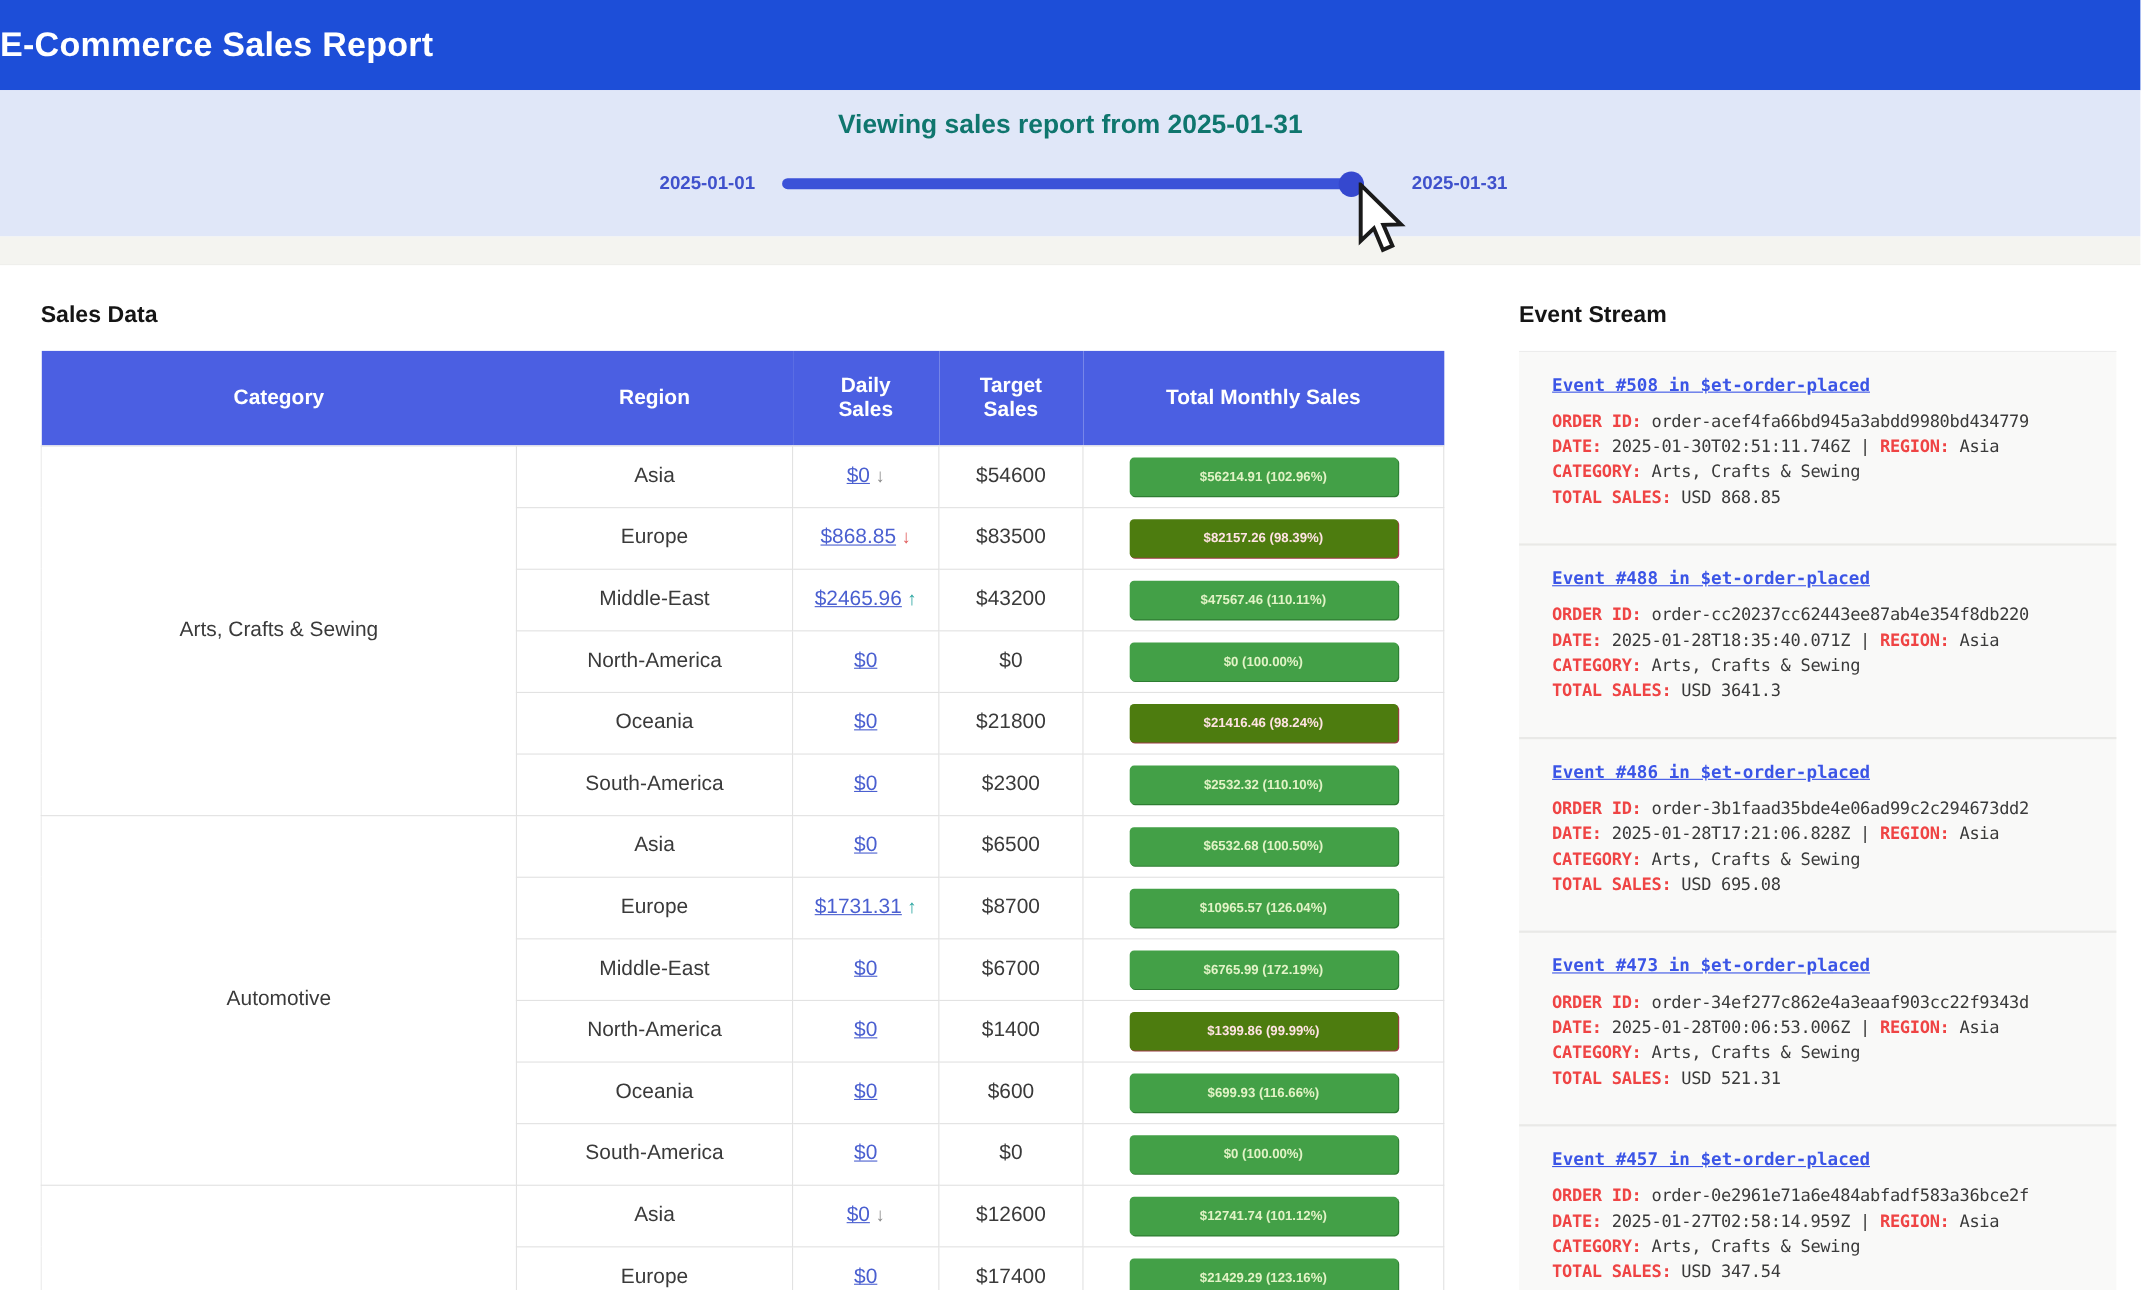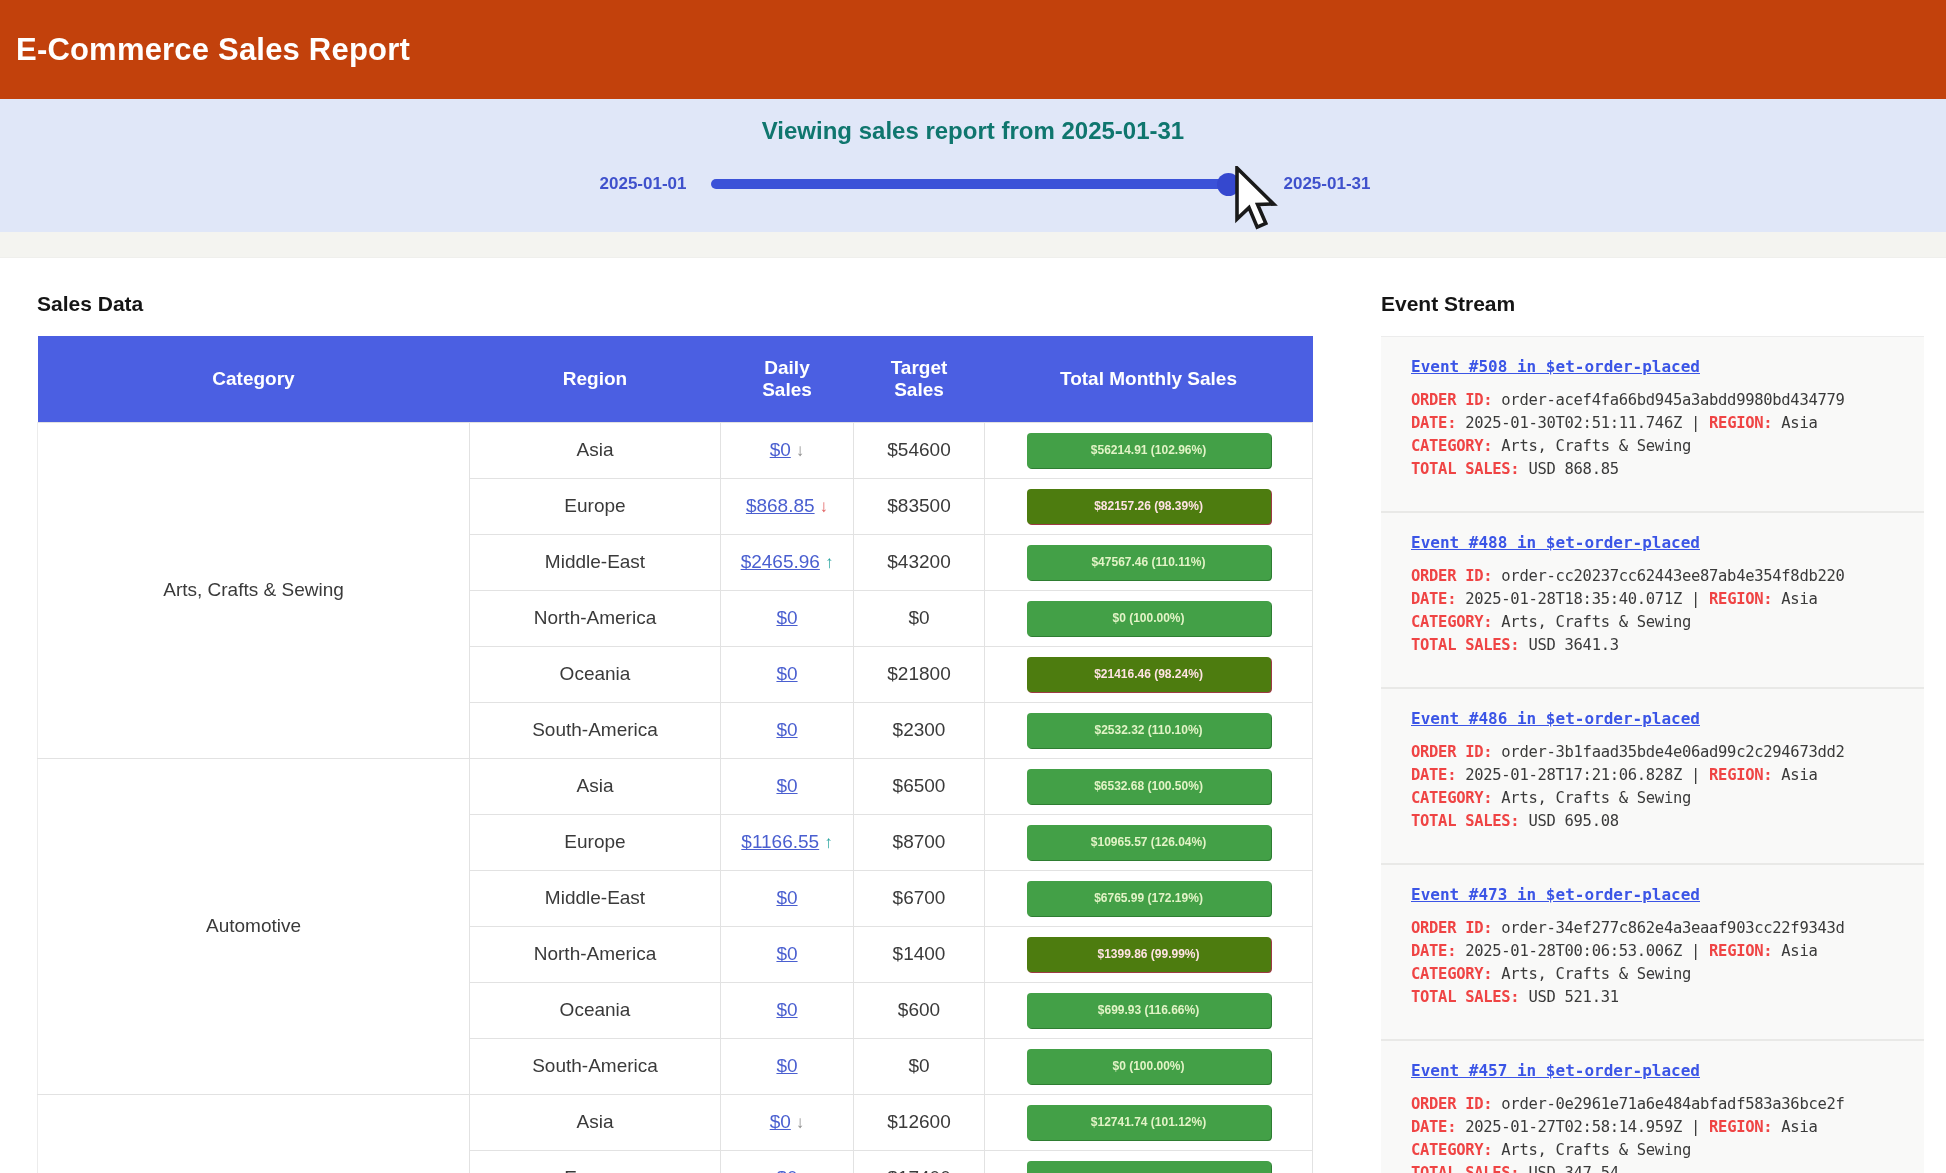--- a/index.html
+++ b/index.html
@@ -1,20 +1,20 @@
 <!DOCTYPE html>
 <html><head>
 <meta charset="utf-8">
 <style>
   * { margin:0; padding:0; box-sizing:border-box; }
   html,body { width:1946px; height:1173px; overflow:hidden; background:#fff;
     font-family:"Liberation Sans", sans-serif; position:relative; }
 
   
-  .app-header { height:99px; background:#c2410c; display:flex; align-items:center; padding-left:16px; }
+  .app-header { height:82px; background:#1d4ed8; display:flex; align-items:center; padding-left:0; }
   .app-header h1 { color:#fff; font-size:31px; font-weight:bold; letter-spacing:.2px; }
 
   
   .slider-band { height:133px; background:#e0e7f8; padding-top:18px; }
   .slider-heading { text-align:center; font-size:24px; font-weight:bold; color:#0f766e; }
   .slider-row { display:flex; align-items:center; justify-content:center; margin-top:28px; gap:24px; }
   .slider-label { color:#3f51cc; font-weight:bold; font-size:17px;margin-left:24px; }
   .slider-track-wrap { position:relative; width:525px; height:22px; cursor:pointer; }
   .slider-track { position:absolute; top:6px; left:0; width:100%; height:10px;
     background:#3b52d8; border-radius:6px; }
@@ -144,21 +144,21 @@
           </tr>
           <tr>
             <td class="cat-cell" rowspan="6">Automotive</td>
             <td>Asia</td>
             <td><a class="daily-link">$0</a></td>
             <td>$6500</td>
             <td><span class="badge green">$6532.68 (100.50%)</span></td>
           </tr>
           <tr>
             <td>Europe</td>
-            <td><a class="daily-link">$1166.55</a><span class="arrow up">↑</span></td>
+            <td><a class="daily-link">$1731.31</a><span class="arrow up">↑</span></td>
             <td>$8700</td>
             <td><span class="badge green">$10965.57 (126.04%)</span></td>
           </tr>
           <tr>
             <td>Middle-East</td>
             <td><a class="daily-link">$0</a></td>
             <td>$6700</td>
             <td><span class="badge green">$6765.99 (172.19%)</span></td>
           </tr>
           <tr>

